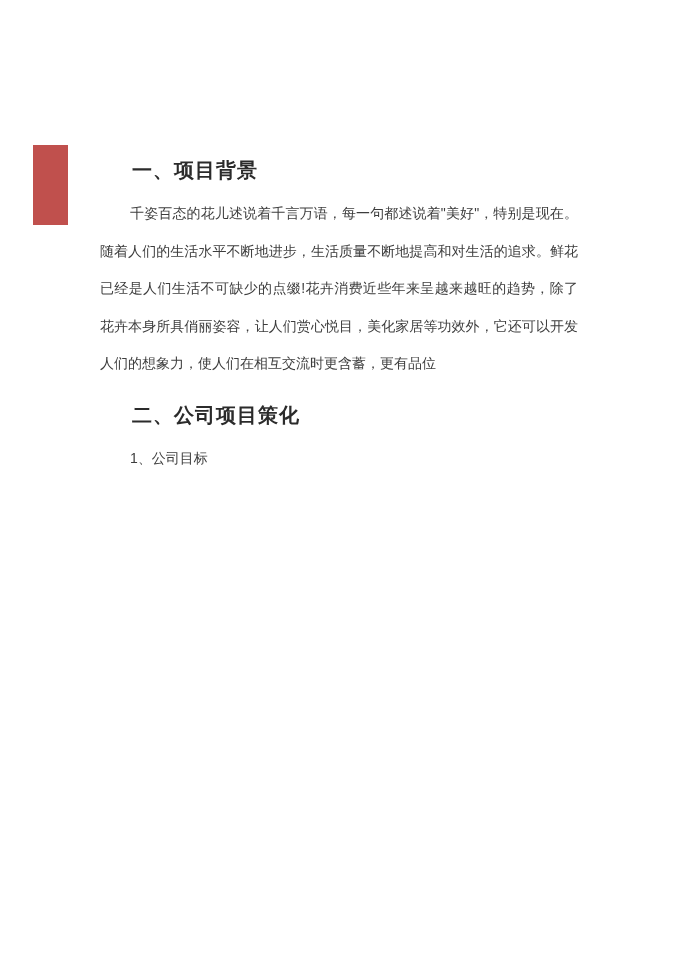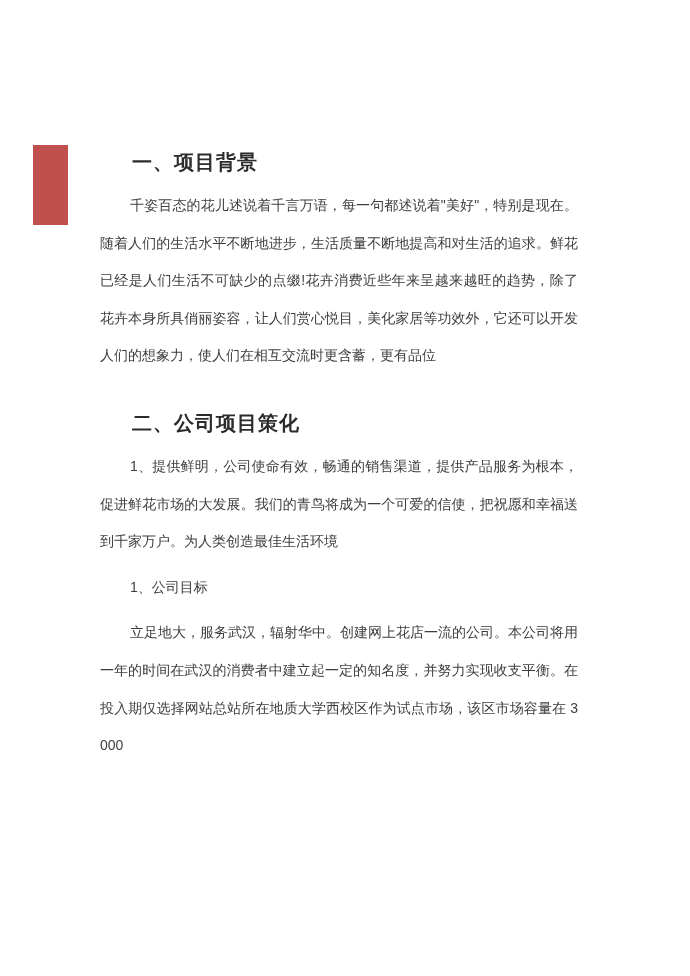--- a/index.html
+++ b/index.html
@@ -18,37 +18,37 @@
     position: absolute;
     left: 33px;
     top: 145px;
     width: 35px;
     height: 80px;
     background: var(--accent, #c0504d);
   }
   .content {
     position: absolute;
     left: 100px;
-    top: 4px;
+    top: 12px;
     width: 478px;
   }
   .section-heading {
     font-size: 20px;
     line-height: 28px;
     font-weight: bold;
     color: #2b2b2b;
     letter-spacing: 1px;
     text-indent: 32px;
     margin: 0 0 11px 0;
   }
   .section-first .section-heading {
     margin-top: 144px;
   }
   .section-second .section-heading {
-    margin-top: 34px;
+    margin-top: 18px;
   }
   .para {
     font-size: 14px;
     line-height: 37.6px;
     color: #3d3d3d;
     text-align: justify;
     text-indent: 30px;
     margin: 0 0 8px 0;
     word-break: break-all;
   }
@@ -60,18 +60,16 @@
 
 <div class="content">
 
   <section class="section section-first">
     <h1 class="section-heading">一、项目背景</h1>
     <p class="para">千姿百态的花儿述说着千言万语，每一句都述说着"美好"，特别是现在。随着人们的生活水平不断地进步，生活质量不断地提高和对生活的追求。鲜花已经是人们生活不可缺少的点缀!花卉消费近些年来呈越来越旺的趋势，除了花卉本身所具俏丽姿容，让人们赏心悦目，美化家居等功效外，它还可以开发人们的想象力，使人们在相互交流时更含蓄，更有品位</p>
   </section>
 
   <section class="section section-second">
     <h1 class="section-heading">二、公司项目策化</h1>
-    <p class="para">1、提供鲜明，公司使命有效，畅通的销售渠道，提供产品服务为根本，促进鲜花市场的大发展。我们的青鸟将成为一个可爱的信使，把祝愿和幸福送到千家万户。为人类创造最佳生活环境</p>
     <p class="para">1、公司目标</p>
-    <p class="para">立足地大，服务武汉，辐射华中。创建网上花店一流的公司。本公司将用一年的时间在武汉的消费者中建立起一定的知名度，并努力实现收支平衡。在投入期仅选择网站总站所在地质大学西校区作为试点市场，该区市场容量在 3000</p>
   </section>
 
 </div>
 
 </body></html>

